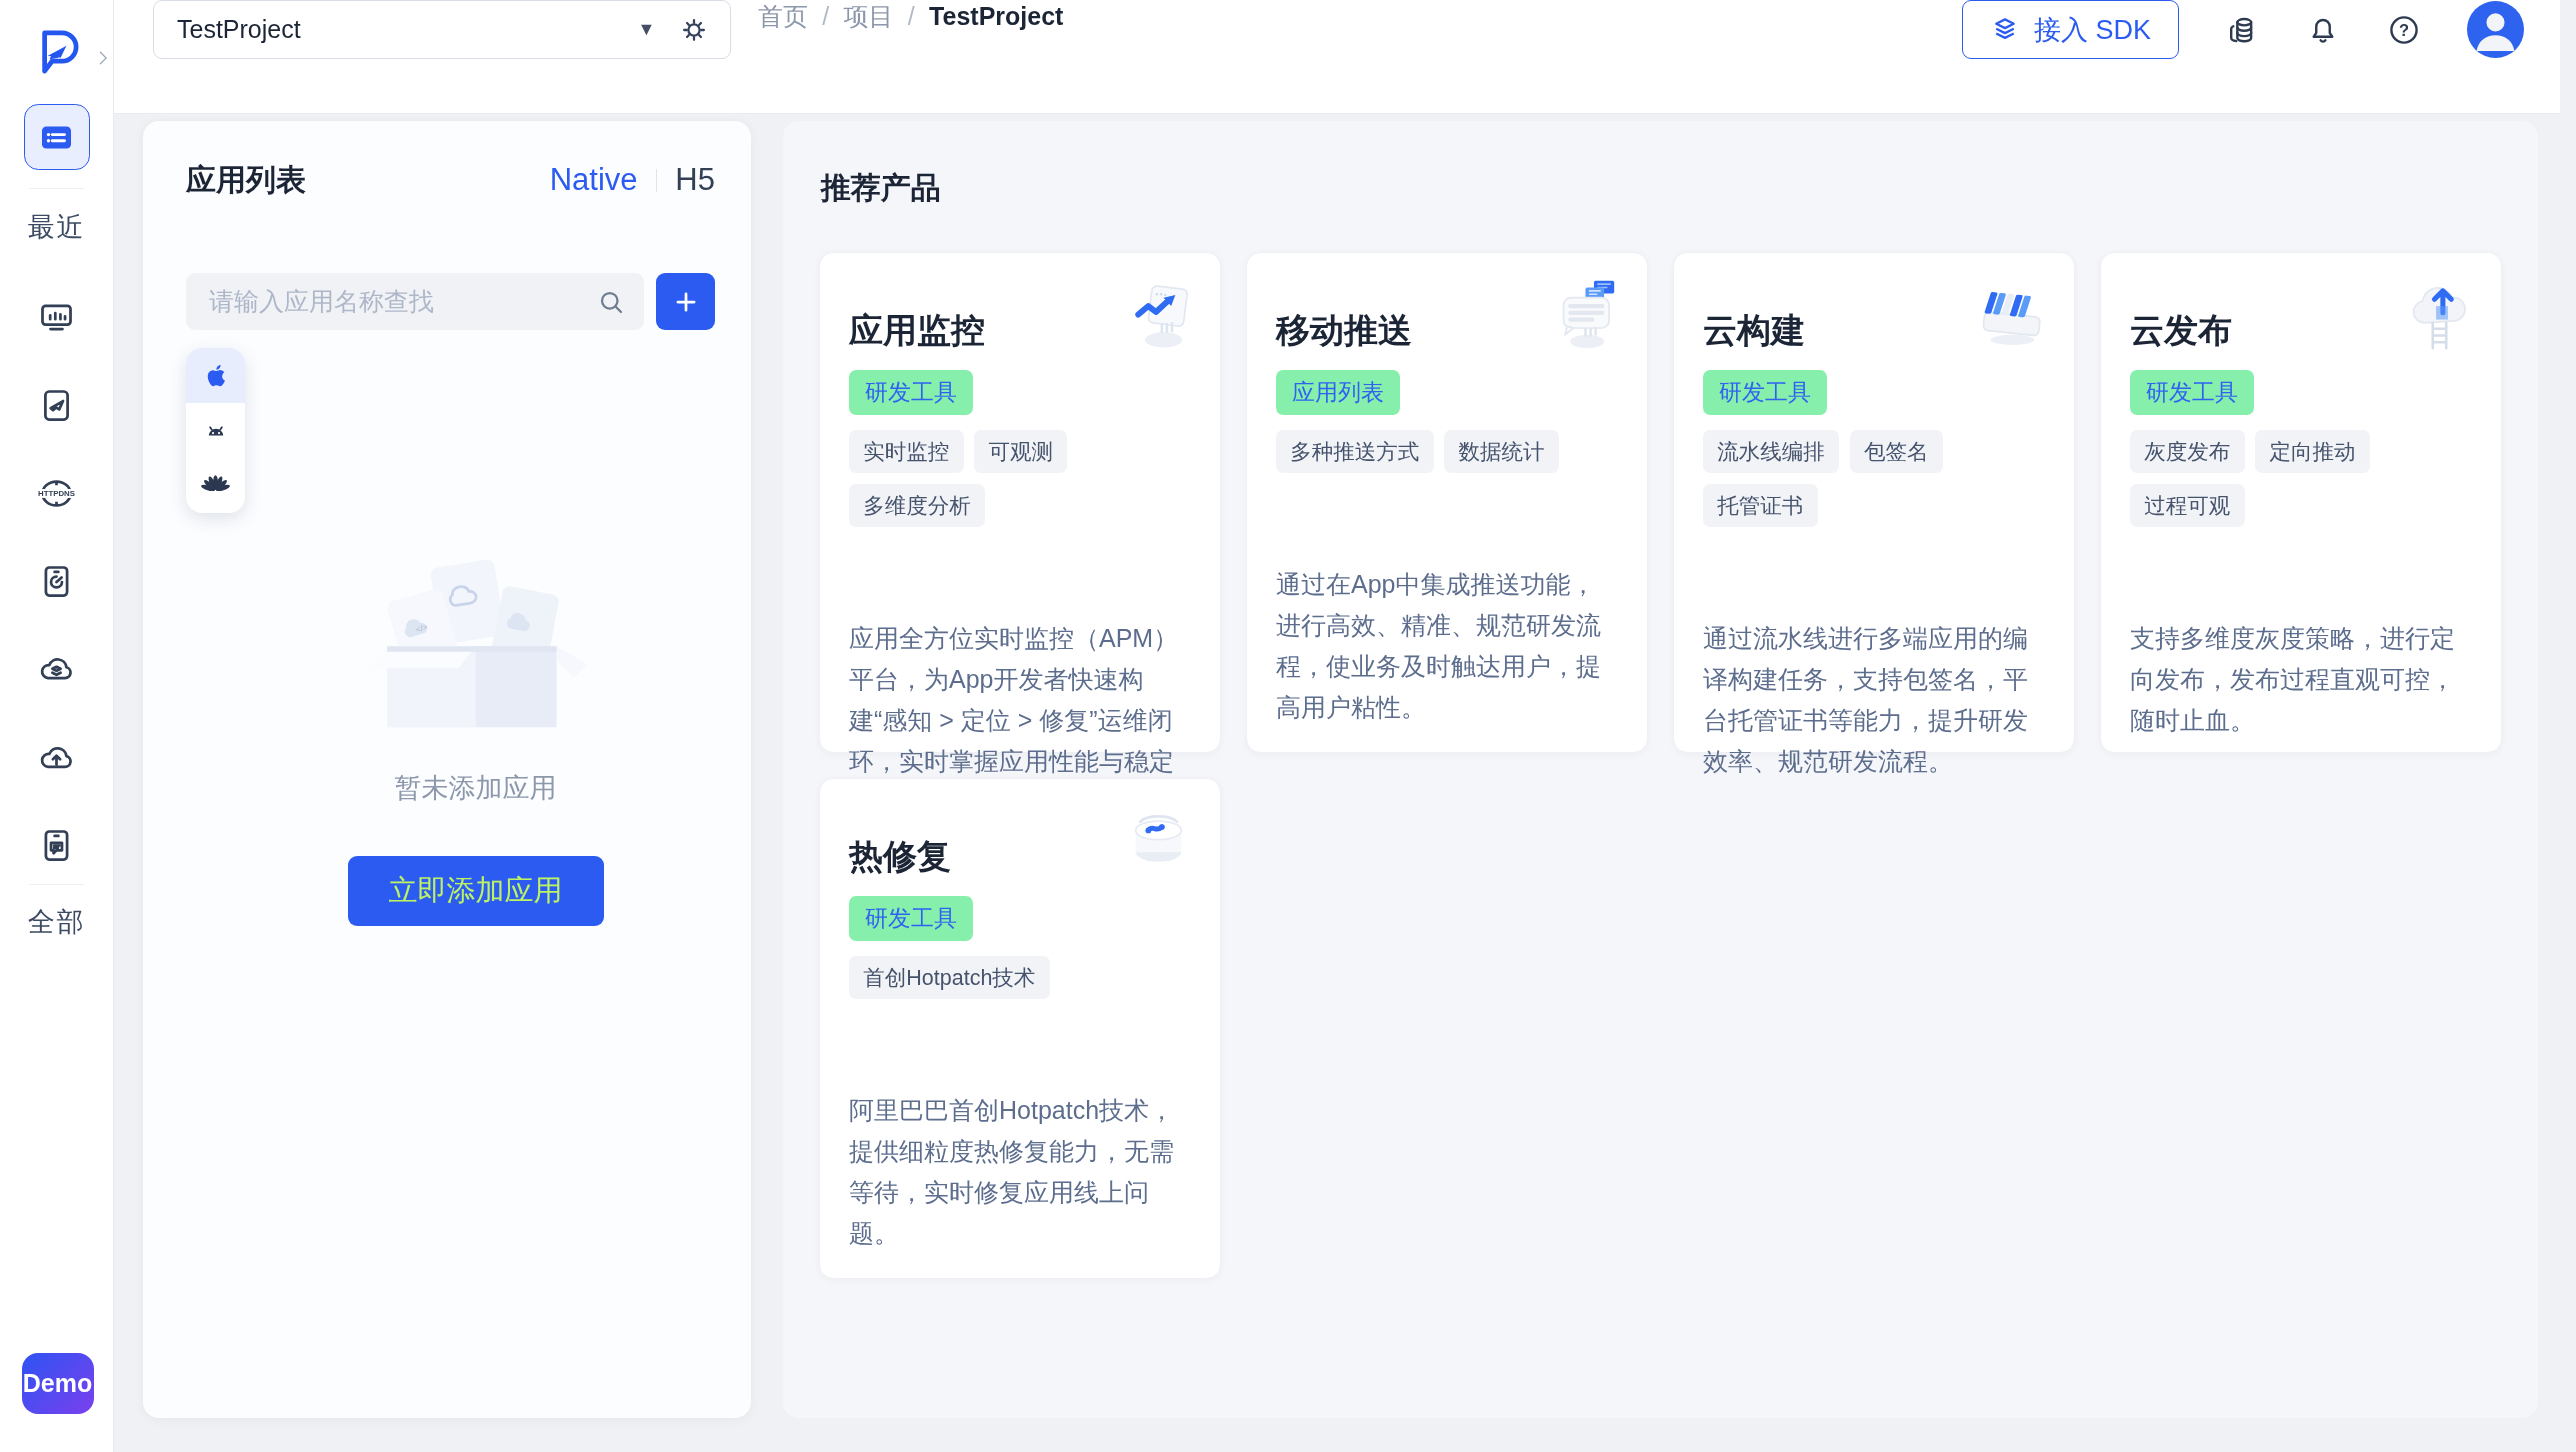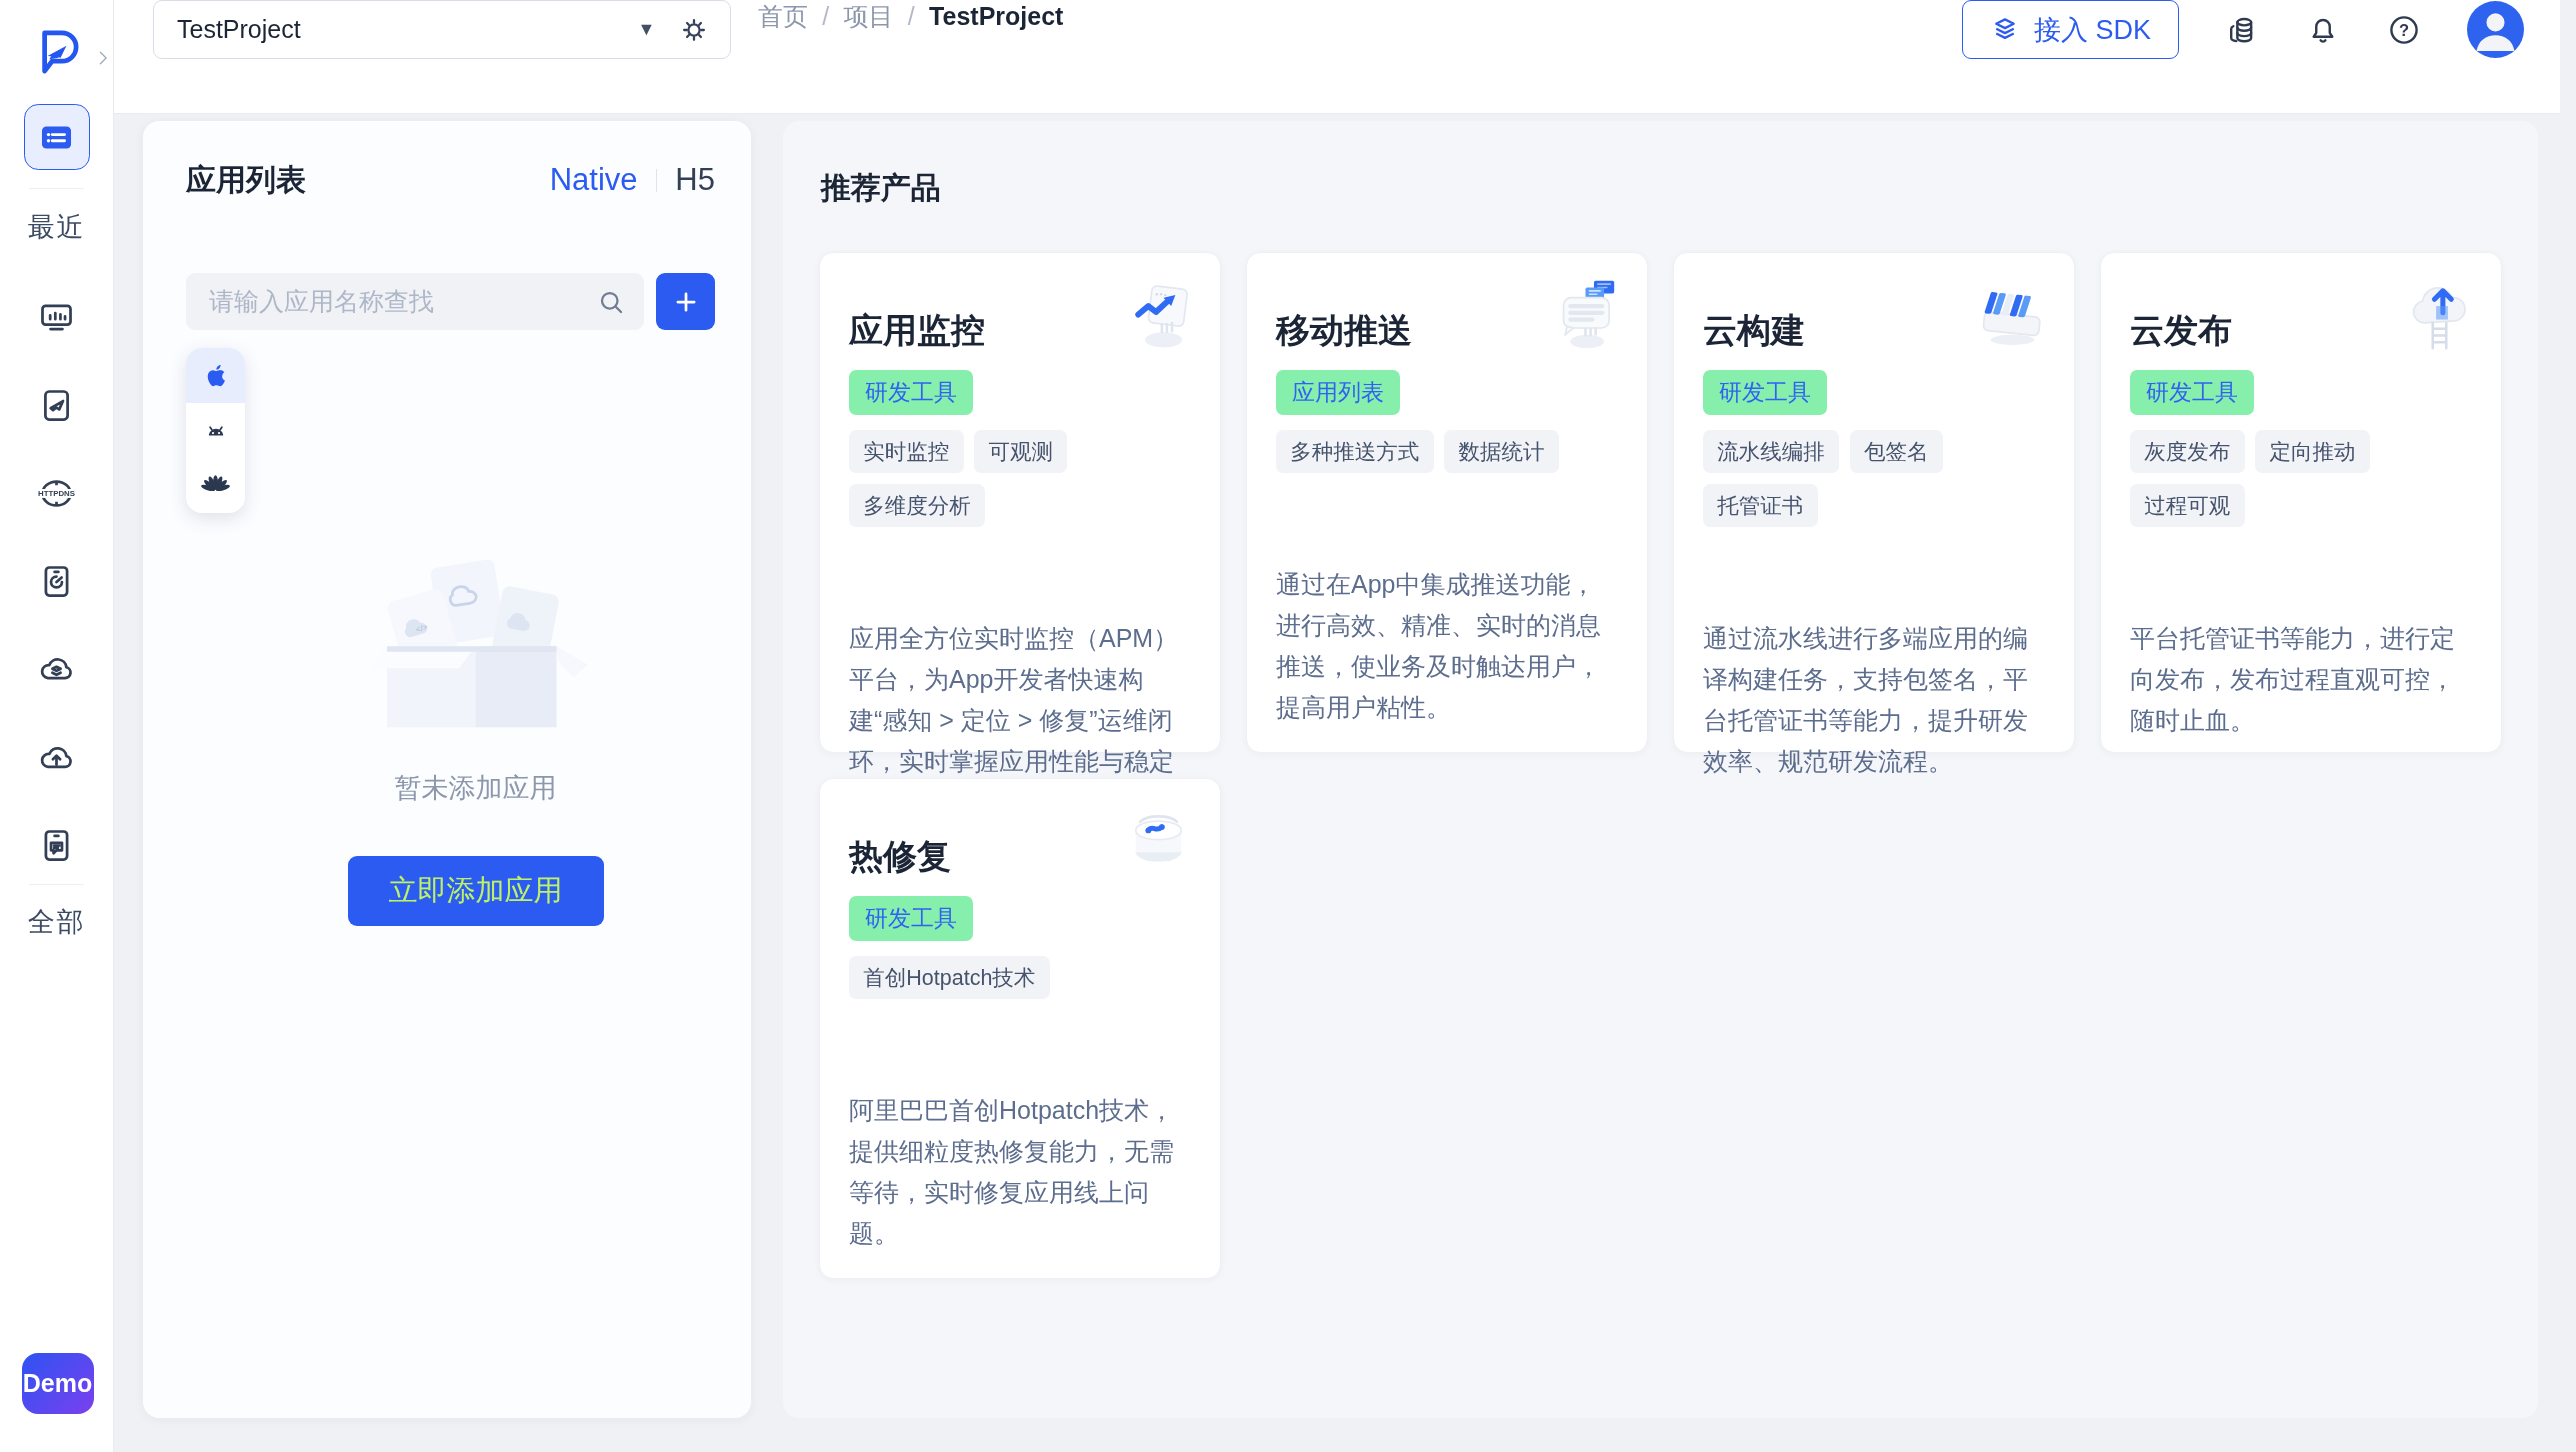--- a/index.html
+++ b/index.html
@@ -355,21 +355,21 @@
           <path d="M30 38h38M30 46h38M30 54h26" stroke="#e3e8f0" stroke-width="5" stroke-linecap="round"></path>
           <path d="M26 62l-2 10 10-8z" fill="#f8fafc" stroke="#e2e7f0" stroke-width="2"></path>
           <path d="M48 64v10M54 64v10M60 63v10" stroke="#dfe5ef" stroke-width="3"></path>
         </svg>
         <h3 class="card-title">移动推送</h3>
         <span class="card-category">应用列表</span>
         <div class="card-tags">
           <span class="card-tag">多种推送方式</span>
           <span class="card-tag">数据统计</span>
         </div>
-        <p class="card-desc">通过在App中集成推送功能，进行高效、精准、实时的消息推送，使业务及时触达用户，提高用户粘性。</p>
+        <p class="card-desc">通过在App中集成推送功能，进行高效、精准、规范研发流程，使业务及时触达用户，提高用户粘性。</p>
       </article>
 
       <article class="product-card">
         <svg class="card-icon" viewBox="0 0 96 96">
           <rect x="14" y="48" width="66" height="22" rx="6" fill="#f3f5f9" stroke="#e2e7f0" stroke-width="2" transform="rotate(6 47 59)"></rect>
           <g transform="rotate(6 47 59)">
             <rect x="24" y="24" width="8" height="26" rx="2" fill="#2f6bf3" transform="skewX(-12)"></rect>
             <rect x="34" y="24" width="8" height="26" rx="2" fill="#5b9bf8" transform="skewX(-12)"></rect>
             <rect x="44" y="24" width="8" height="26" rx="2" fill="#e8edf6" transform="skewX(-12)"></rect>
             <rect x="54" y="24" width="8" height="26" rx="2" fill="#2f6bf3" transform="skewX(-12)"></rect>
@@ -394,21 +394,21 @@
           <rect x="44" y="38" width="14" height="16" fill="#5b9bf8" opacity=".55"></rect>
           <path d="M40 58v30M56 58v30M40 65h16M40 73h16M40 81h16" stroke="#d5dcea" stroke-width="3" stroke-linecap="round"></path>
         </svg>
         <h3 class="card-title">云发布</h3>
         <span class="card-category">研发工具</span>
         <div class="card-tags">
           <span class="card-tag">灰度发布</span>
           <span class="card-tag">定向推动</span>
           <span class="card-tag">过程可观</span>
         </div>
-        <p class="card-desc">平台托管证书等能力，进行定向发布，发布过程直观可控，随时止血。</p>
+        <p class="card-desc">支持多维度灰度策略，进行定向发布，发布过程直观可控，随时止血。</p>
       </article>
 
       <article class="product-card">
         <svg class="card-icon" viewBox="0 0 96 96">
           <path d="M26 26a24 11 0 0 1 44 0" fill="none" stroke="#dfe5f0" stroke-width="3" stroke-linecap="round"></path>
           <ellipse cx="48" cy="62" rx="27" ry="11" fill="#e9edf4"></ellipse>
           <rect x="21" y="36" width="54" height="26" fill="#f6f8fb"></rect>
           <ellipse cx="48" cy="36" rx="27" ry="11" fill="#fff" stroke="#e6eaf2" stroke-width="2"></ellipse>
           <path d="M36 36c5-7 9 3 16-4" fill="none" stroke="#2f6bf3" stroke-width="6" stroke-linecap="round"></path>
           <circle cx="36" cy="36" r="3.4" fill="#2f6bf3"></circle>

